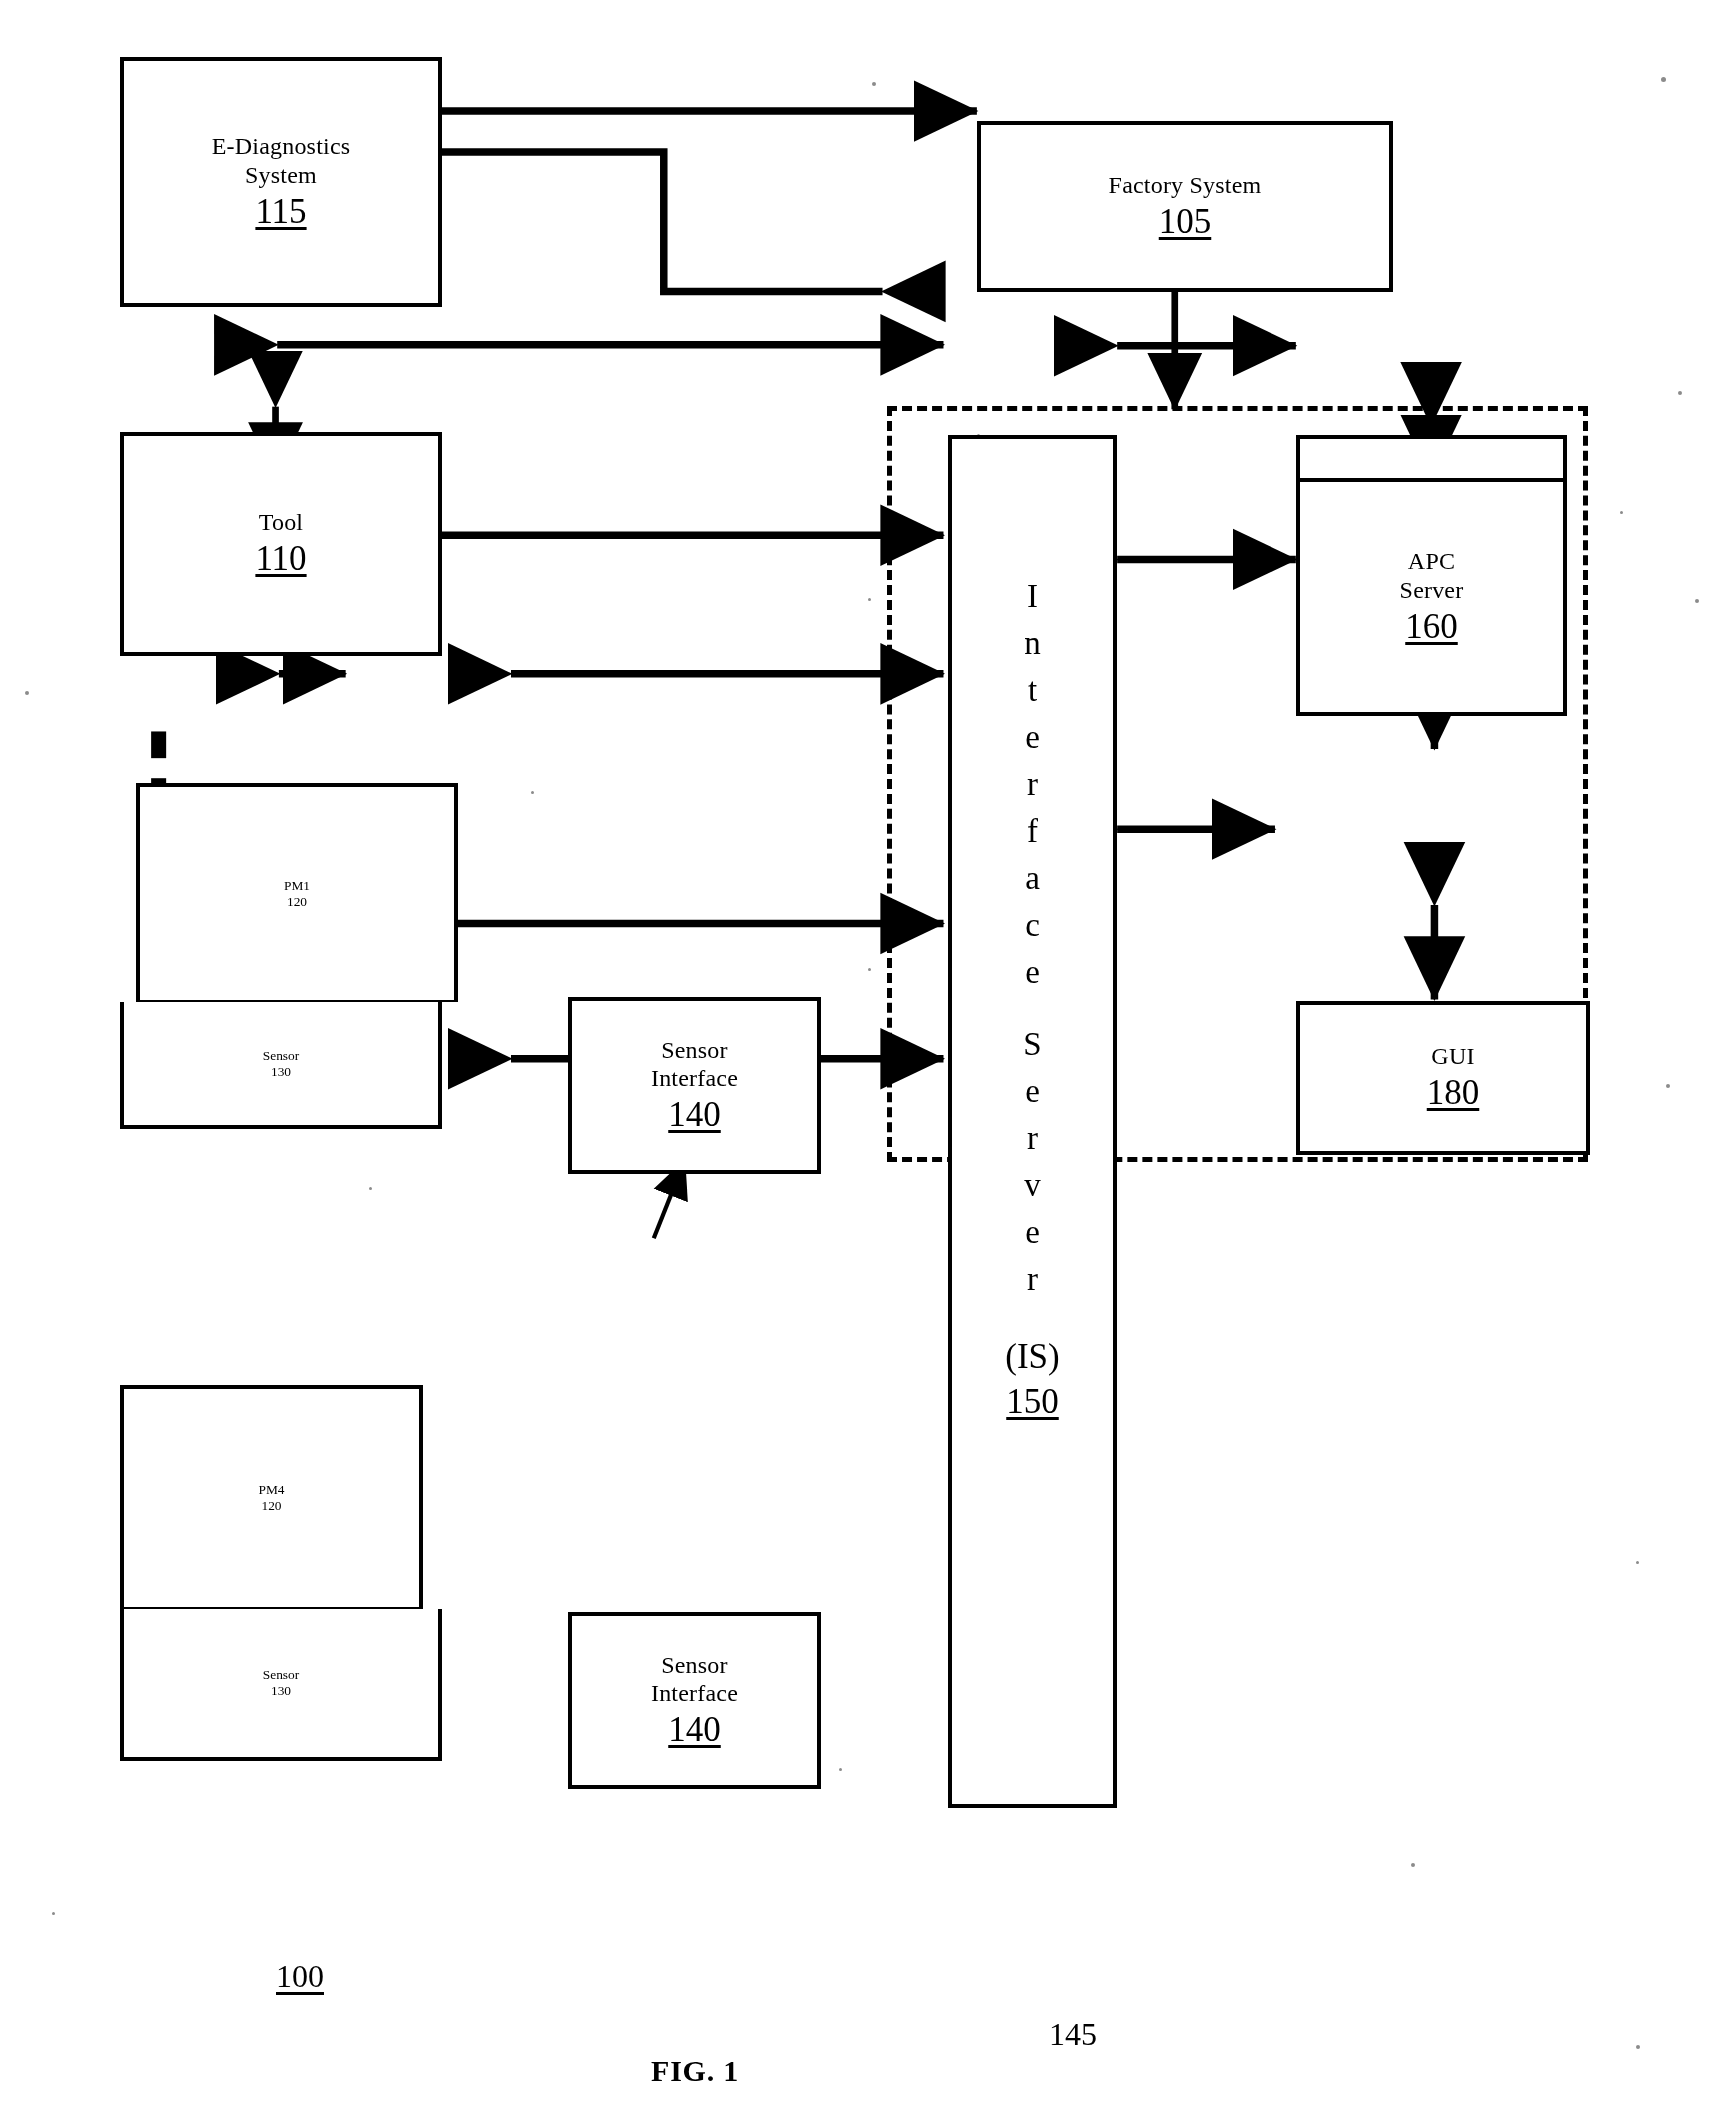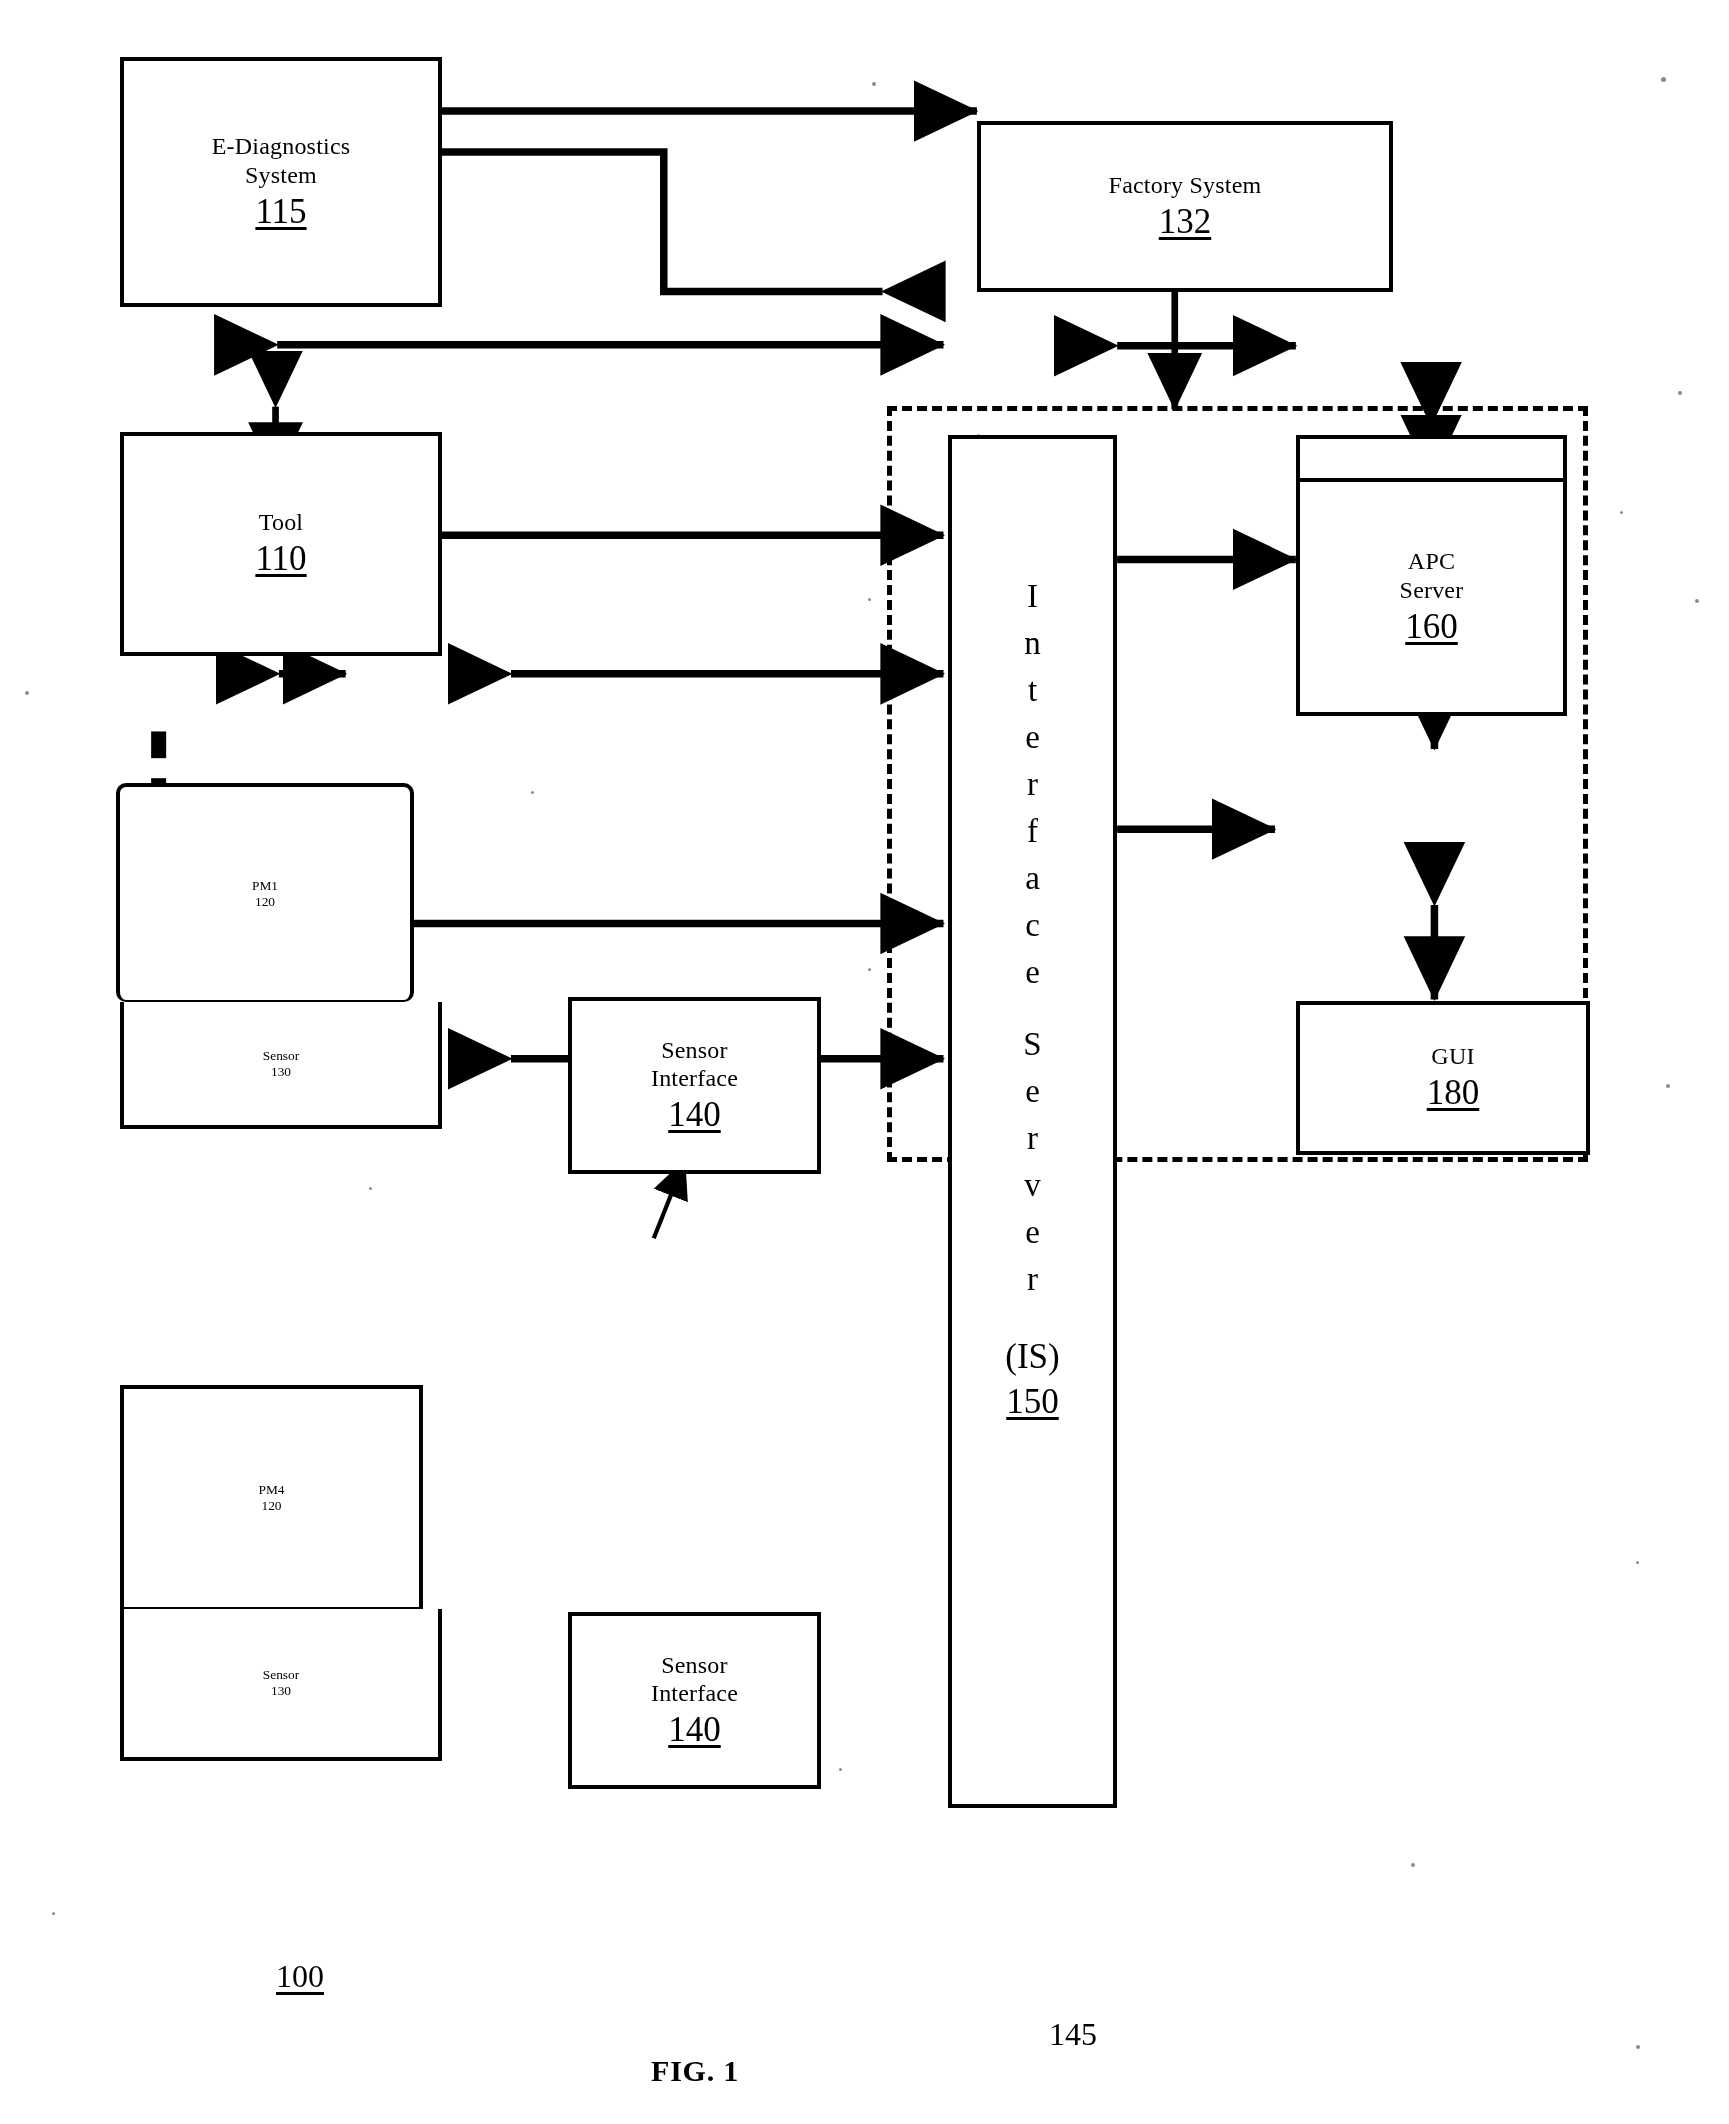--- a/index.html
+++ b/index.html
@@ -198,29 +198,29 @@
               border:5.8px dashed #000;box-sizing:border-box;z-index:2;"></div>
 
   <div class="node" style="left:120px;top:57px;width:322px;height:250px;">
     <div class="lbl">E-Diagnostics
 System</div>
     <div class="num">115</div>
   </div>
 
   <div class="node" style="left:977px;top:121px;width:416px;height:171px;">
     <div class="lbl">Factory System</div>
-    <div class="num">132</div>
+    <div class="num">105</div>
   </div>
 
   <div class="node" style="left:120px;top:432px;width:322px;height:224px;">
     <div class="lbl">Tool</div>
     <div class="num">110</div>
   </div>
 
-  <div class="split-top" style="left:116px;top:783px;width:298px;height:219px;border-radius:10px;">
+  <div class="split-top" style="left:136px;top:783px;width:322px;height:219px;">
     <div class="lbl">PM1</div>
     <div class="num">120</div>
   </div>
 
   <div class="split-bot" style="left:120px;top:1002px;width:322px;height:127px;">
     <div class="lbl">Sensor</div>
     <div class="num">130</div>
   </div>
 
   <div class="node" style="left:568px;top:997px;width:253px;height:177px;">

